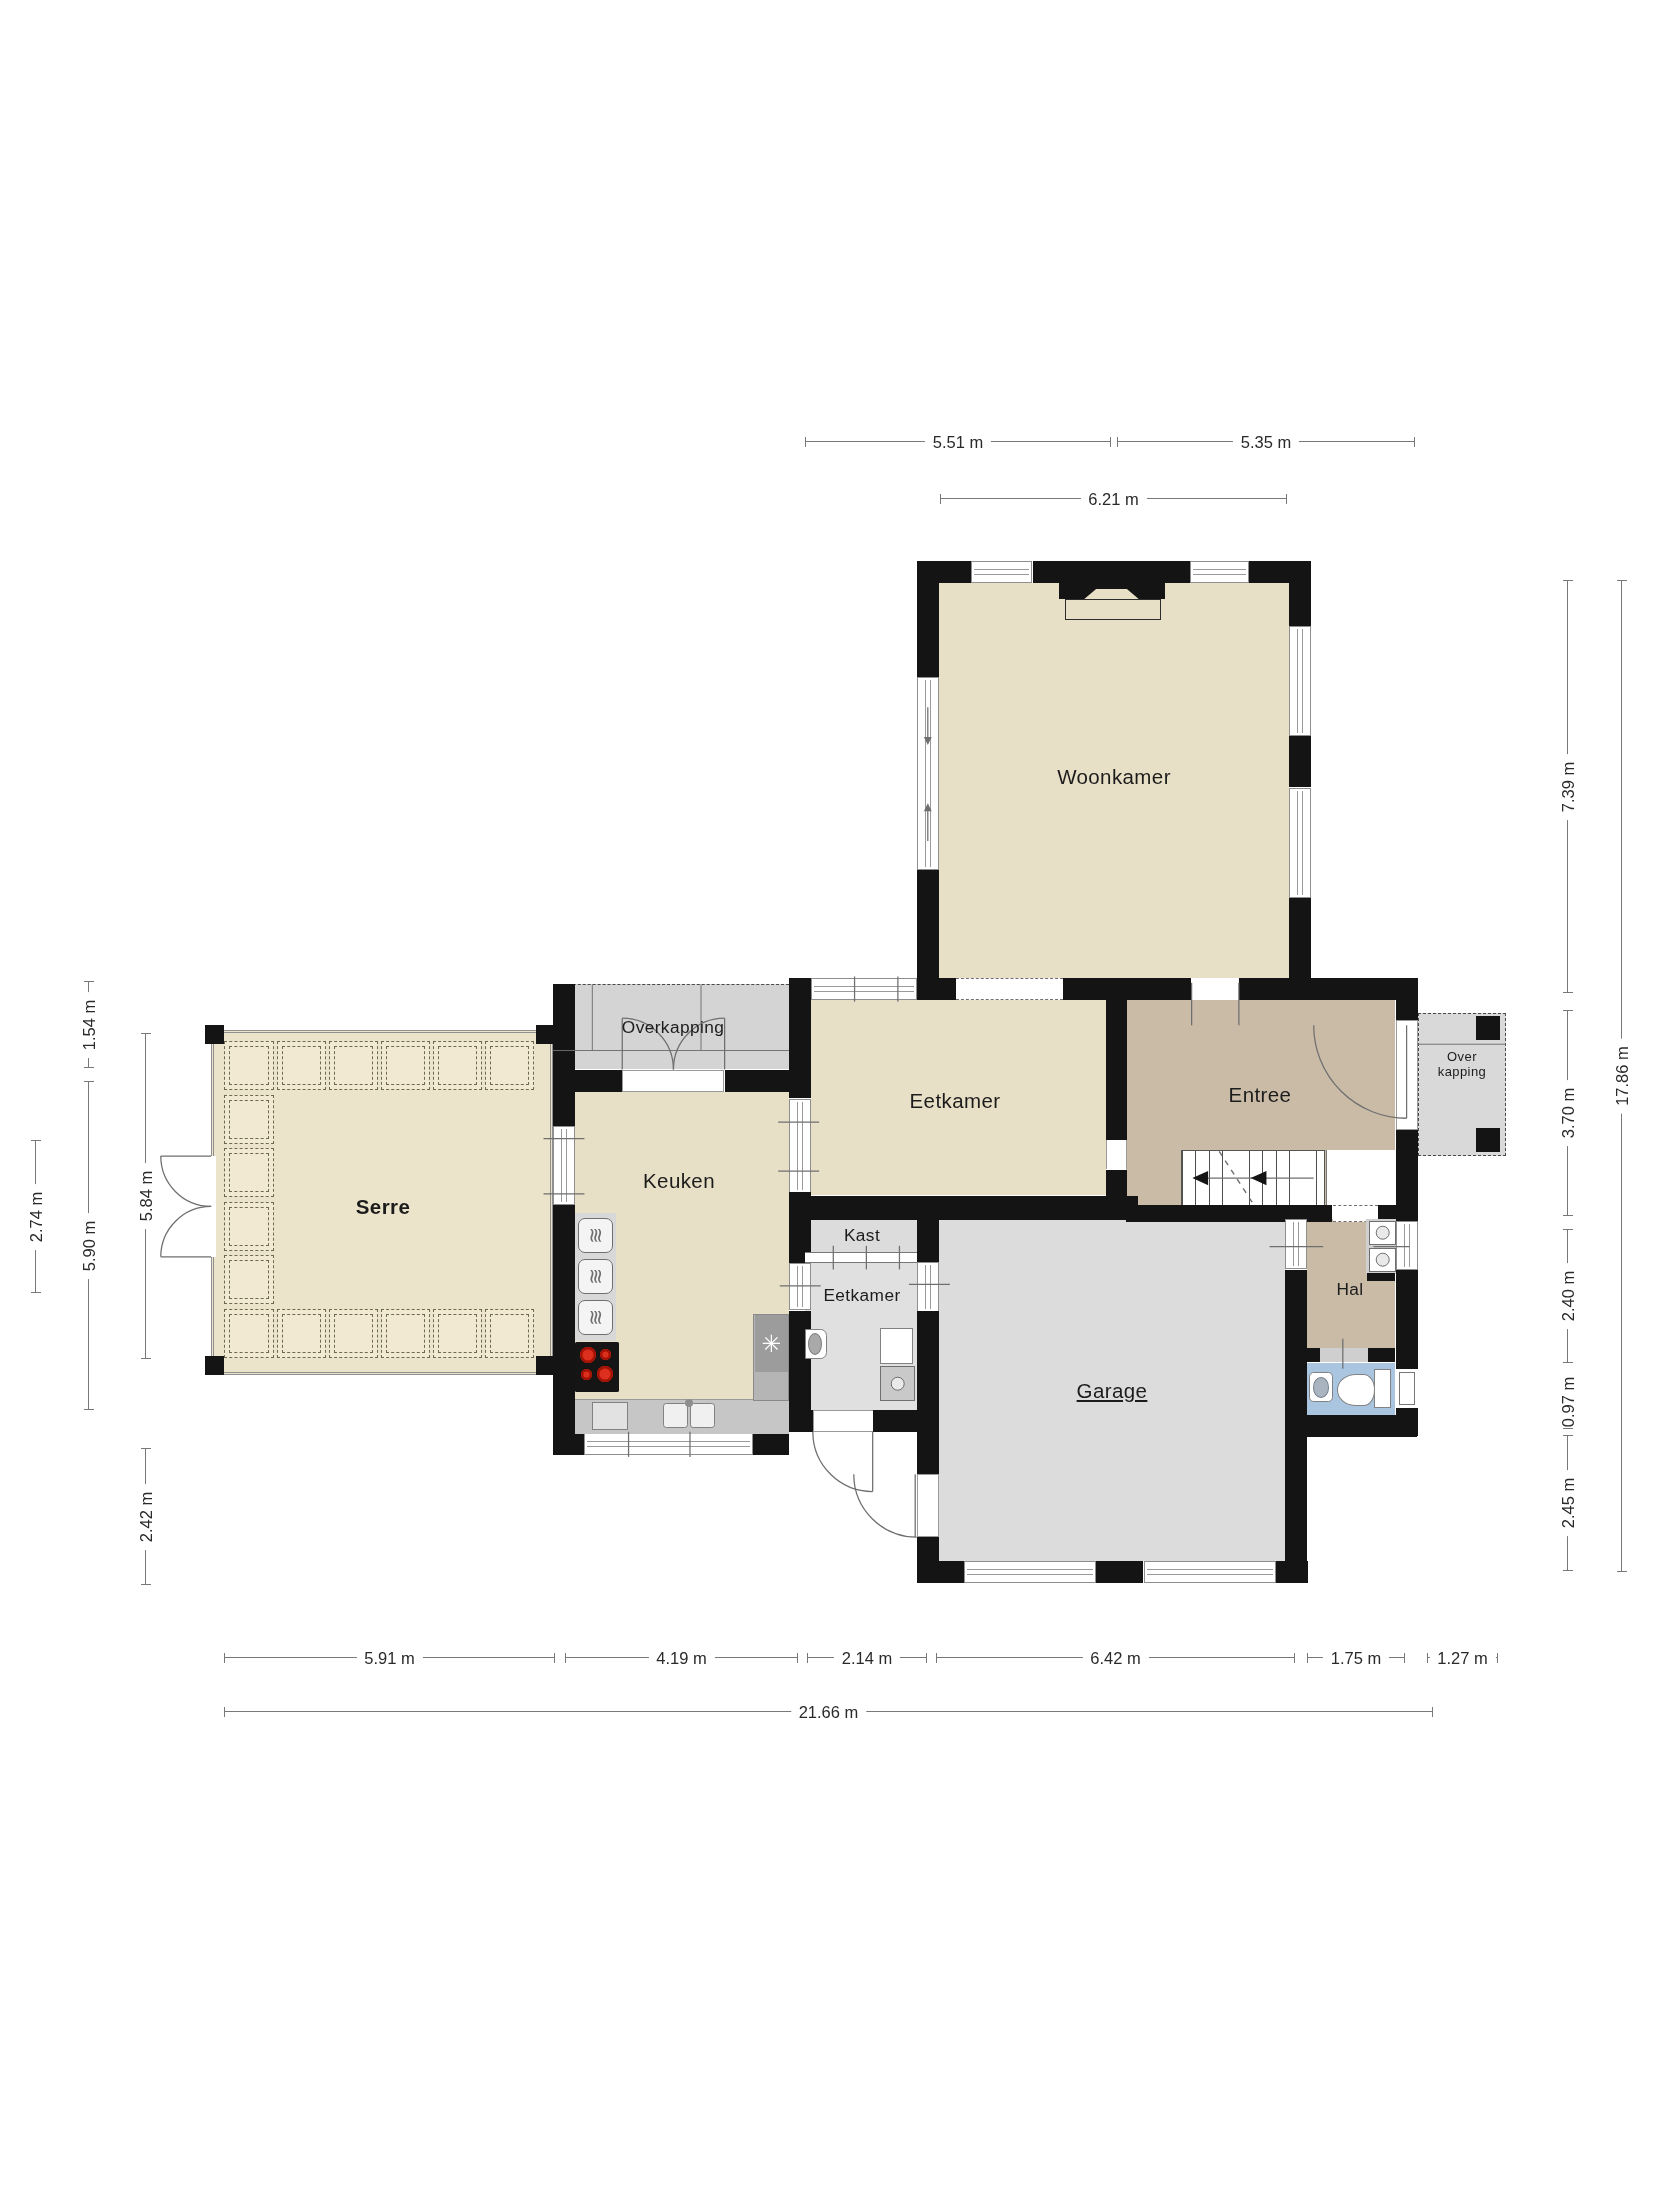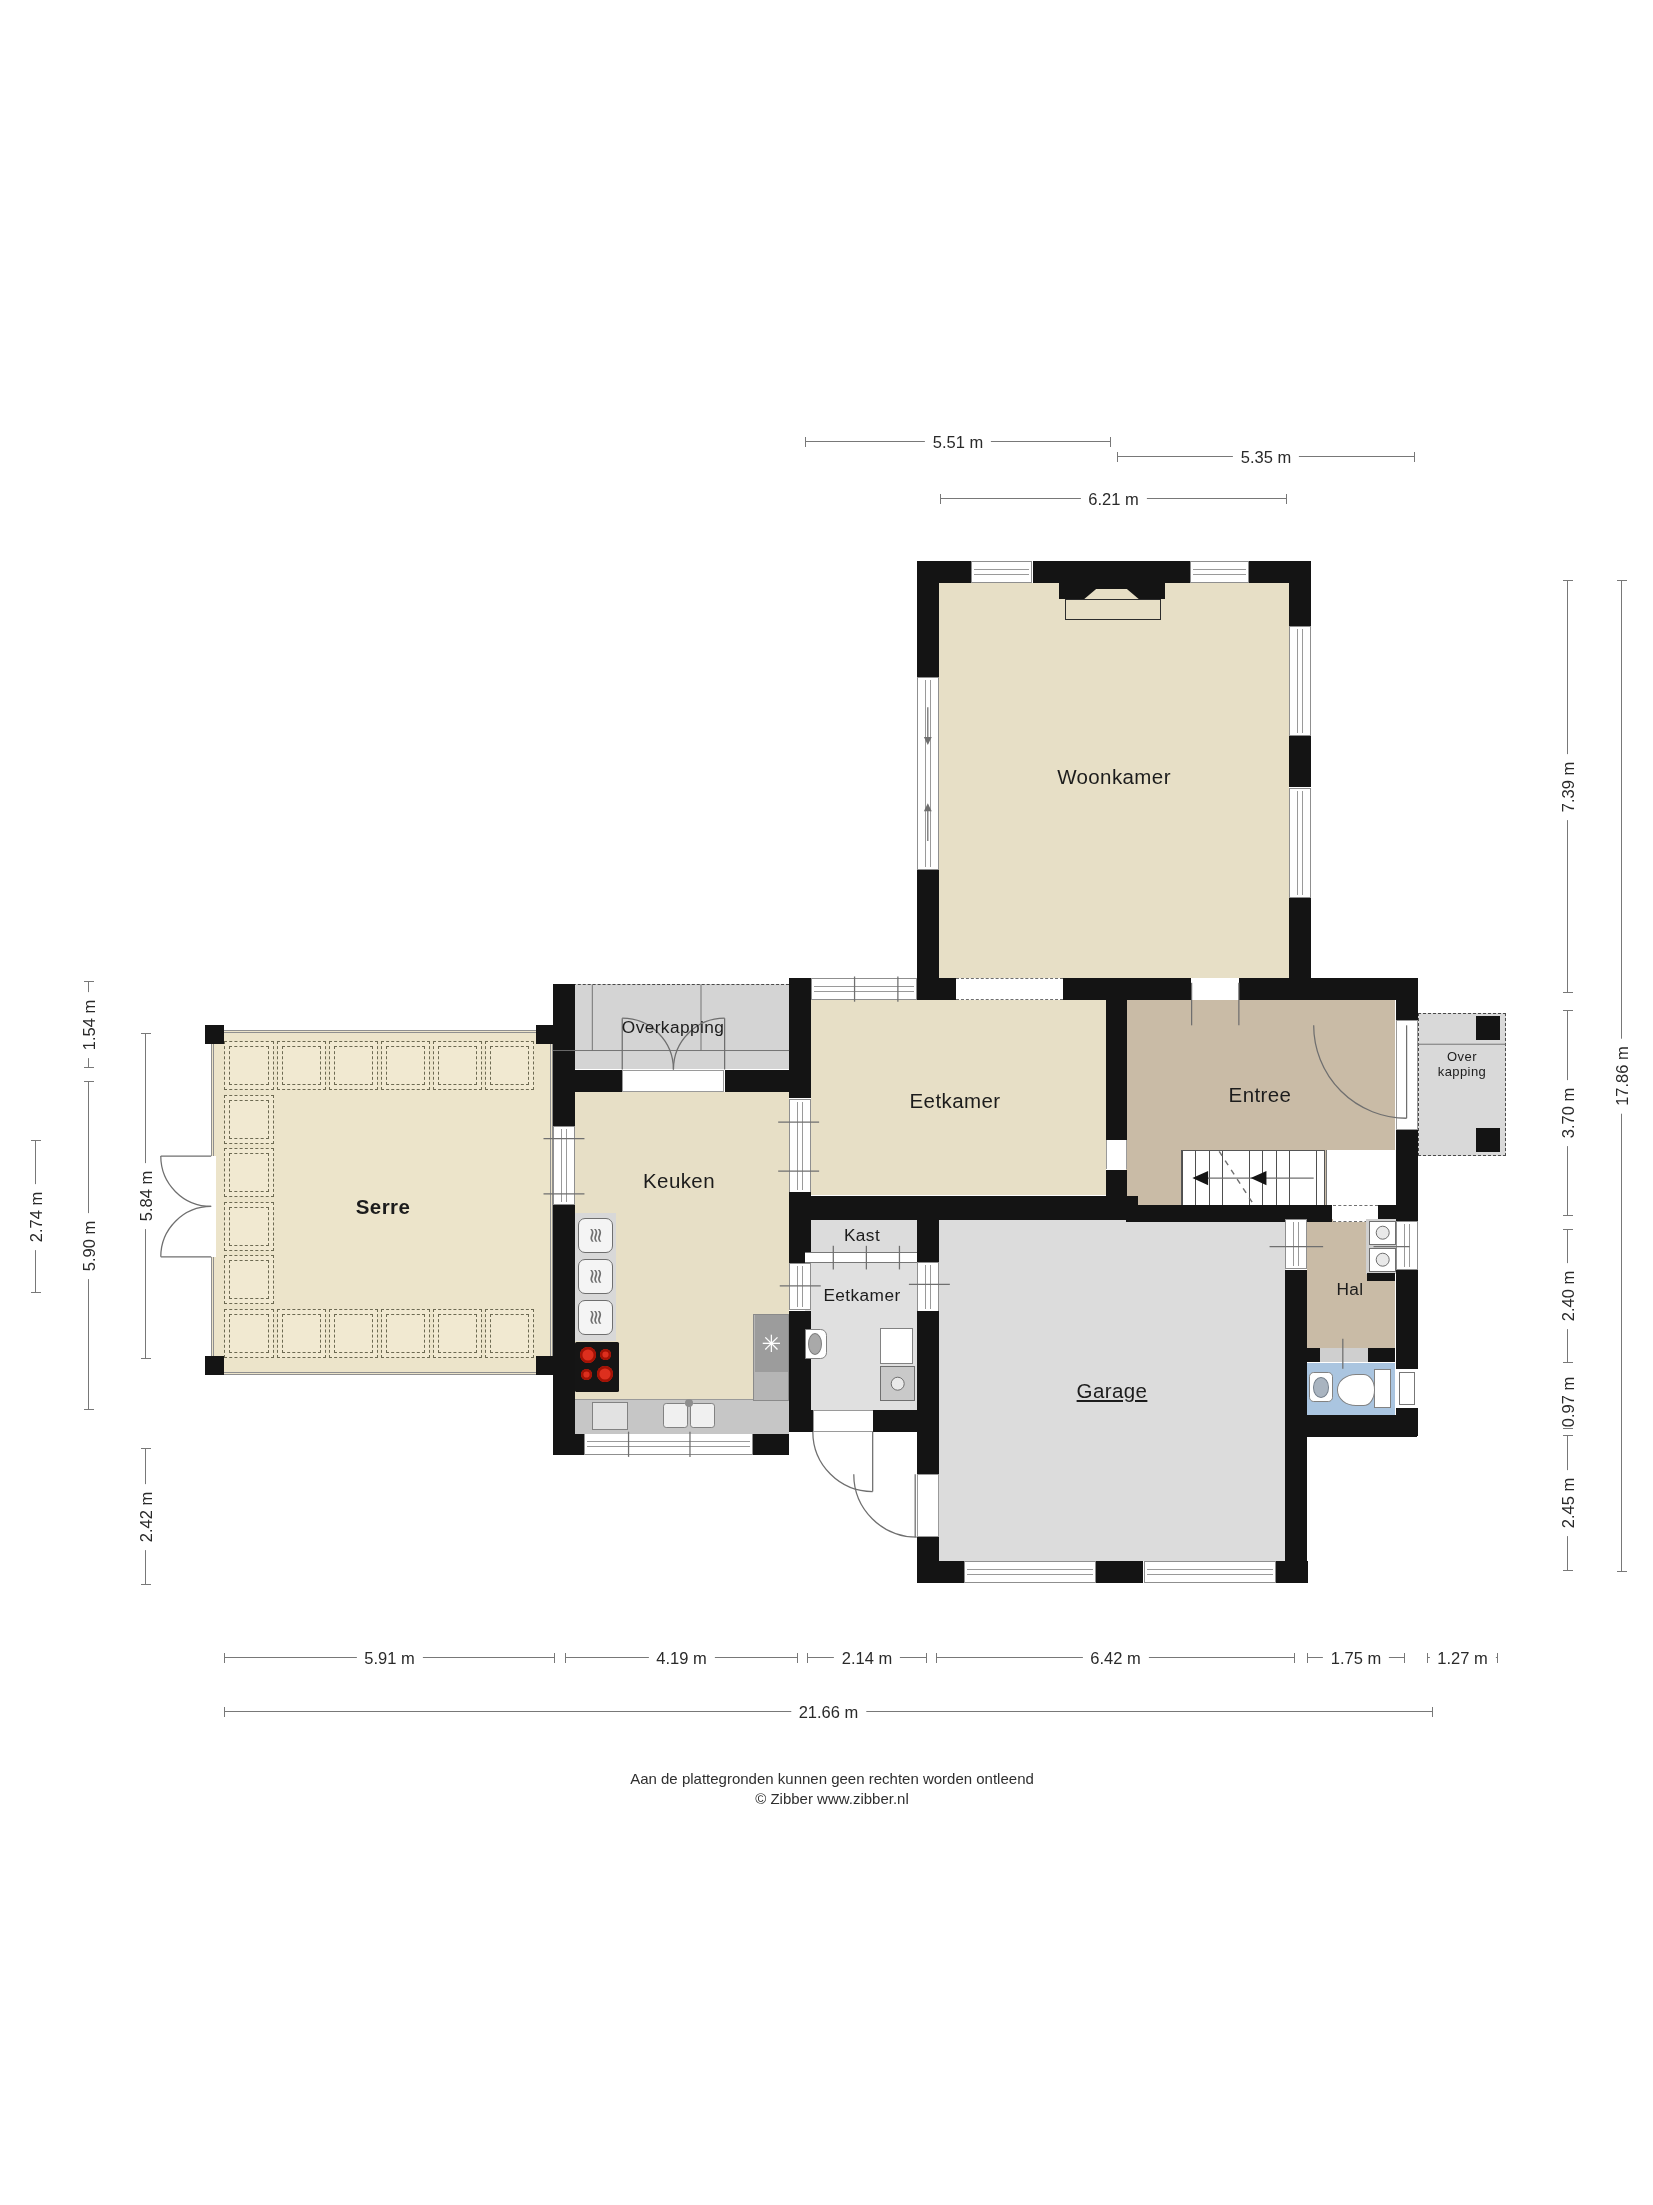--- a/index.html
+++ b/index.html
@@ -284,21 +284,21 @@
   <div class="rlabel small" style="left:1350px;top:1289px;">Hal</div>
   <div class="rlabel small" style="left:673px;top:1027px;">Overkapping</div>
   <div class="rlabel tiny" style="left:1462px;top:1065px;">
     <span>Over</span><br>
     <span>kapping</span>
   </div>
 
   <div class="dim h" style="left:805px;top:441px;width:306px;">
       <span>5.51 m</span>
     </div>
-  <div class="dim h" style="left:1117px;top:456px;width:298px;">
+  <div class="dim h" style="left:1117px;top:441px;width:298px;">
       <span>5.35 m</span>
     </div>
   <div class="dim h" style="left:940px;top:498px;width:347px;">
       <span>6.21 m</span>
     </div>
 
   <div class="dim v" style="left:1567px;top:580px;height:413px;">
       <span>7.39 m</span>
     </div>
   <div class="dim v" style="left:1567px;top:1010px;height:206px;">
@@ -348,19 +348,15 @@
   <div class="dim h" style="left:1307px;top:1657px;width:98px;">
       <span>1.75 m</span>
     </div>
   <div class="dim h" style="left:1427px;top:1657px;width:71px;">
       <span>1.27 m</span>
     </div>
   <div class="dim h" style="left:224px;top:1711px;width:1209px;">
       <span>21.66 m</span>
     </div>
 
-  <div class="footer" style="left:517px;top:1769px;width:630px;">
-    <div>Aan de plattegronden kunnen geen rechten worden ontleend</div>
-    <div>© Zibber www.zibber.nl</div>
-  </div>
 
 </div>
 
 
 </body></html>

